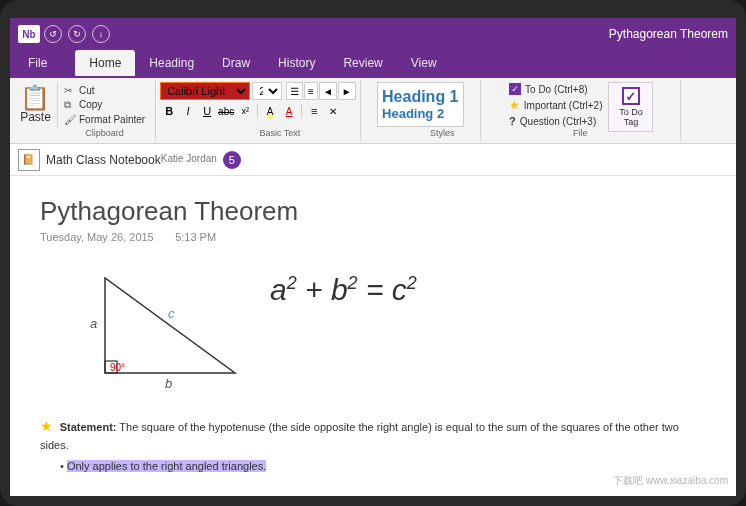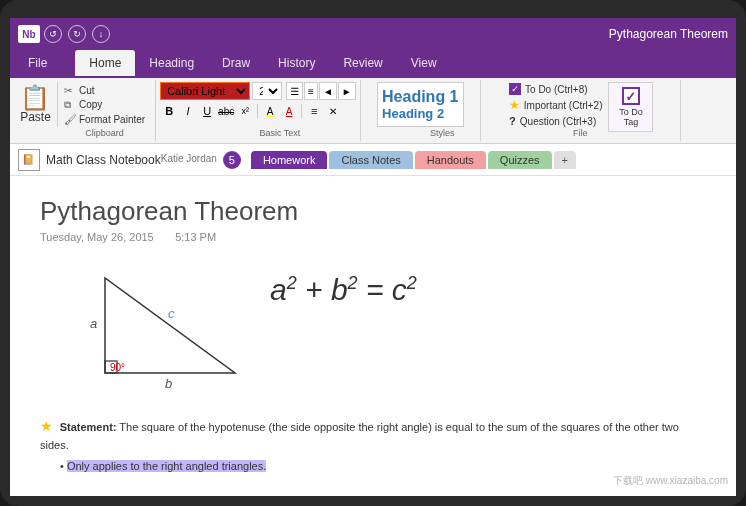--- a/index.html
+++ b/index.html
@@ -607,27 +607,20 @@
       </div>
     </div>
 
     <div class="notebook-bar">
       <div class="notebook-icon">📔</div>
       <div class="notebook-info">
         <div class="notebook-title">Math Class Notebook</div>
         <div class="notebook-owner">Katie Jordan</div>
       </div>
       <div class="sync-count">5</div>
-      <div class="section-tabs">
-        <div class="section-tab homework">Homework</div>
-        <div class="section-tab class-notes">Class Notes</div>
-        <div class="section-tab handouts">Handouts</div>
-        <div class="section-tab quizzes">Quizzes</div>
-        <div class="section-tab add">+</div>
-      </div>
     </div>
 
     <div class="page-content">
       <div class="page-title">Pythagorean Theorem</div>
       <div class="page-date">
         <span>Tuesday, May 26, 2015</span>
         &nbsp;&nbsp;&nbsp;&nbsp;&nbsp;
         <span>5:13 PM</span>
       </div>
 

